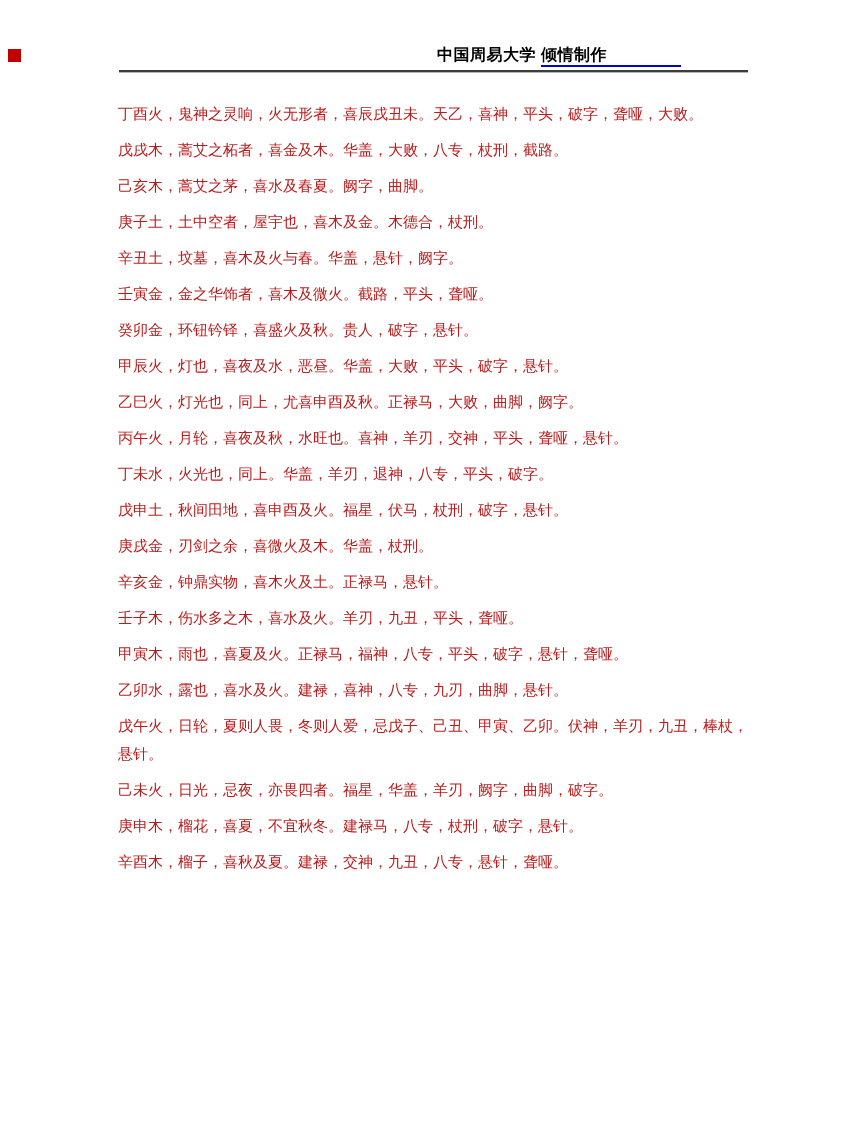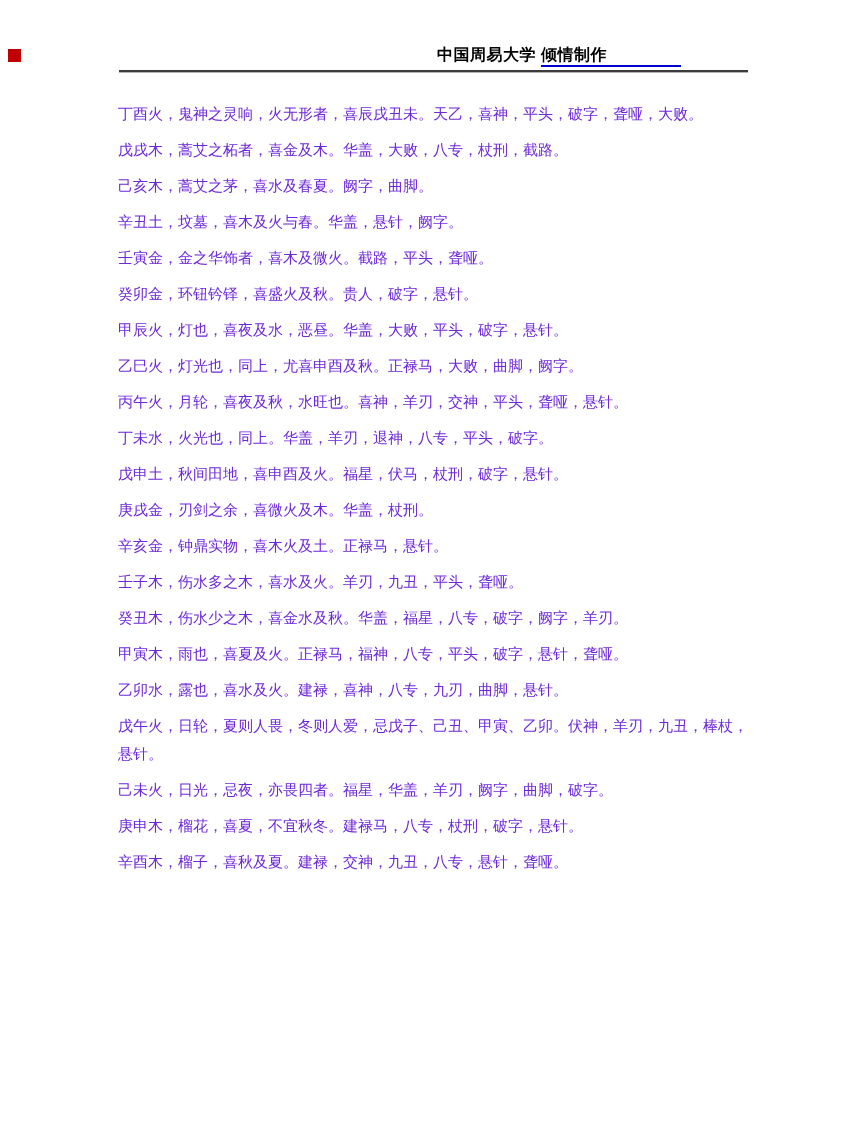--- a/index.html
+++ b/index.html
@@ -58,52 +58,52 @@
   .doc-body {
     position: absolute;
     left: 118px;
     top: 100px;
     width: 632px;
   }
   .doc-body p {
     margin: 0 0 8px 0;
     font-size: 15px;
     line-height: 28px;
-    color: #6d28d9;
+    color: #b91c1c;
     word-break: break-all;
     text-align: left;
   }
 </style>
 </head>
 <body>
 
 <div class="page">
 
   <div class="red-marker"></div>
 
   <div class="header-text"><span>中国周易大学</span>&nbsp;<span class="header-credit">倾情制作</span></div>
 
   <div class="header-divider"></div>
 
   <div class="doc-body">
       <p>丁酉火，鬼神之灵响，火无形者，喜辰戌丑未。天乙，喜神，平头，破字，聋哑，大败。</p>
       <p>戊戌木，蒿艾之柘者，喜金及木。华盖，大败，八专，杖刑，截路。</p>
       <p>己亥木，蒿艾之茅，喜水及春夏。阙字，曲脚。</p>
+      <p>庚子土，土中空者，屋宇也，喜木及金。木德合，杖刑。</p>
       <p>辛丑土，坟墓，喜木及火与春。华盖，悬针，阙字。</p>
       <p>壬寅金，金之华饰者，喜木及微火。截路，平头，聋哑。</p>
       <p>癸卯金，环钮钤铎，喜盛火及秋。贵人，破字，悬针。</p>
       <p>甲辰火，灯也，喜夜及水，恶昼。华盖，大败，平头，破字，悬针。</p>
       <p>乙巳火，灯光也，同上，尤喜申酉及秋。正禄马，大败，曲脚，阙字。</p>
       <p>丙午火，月轮，喜夜及秋，水旺也。喜神，羊刃，交神，平头，聋哑，悬针。</p>
       <p>丁未水，火光也，同上。华盖，羊刃，退神，八专，平头，破字。</p>
       <p>戊申土，秋间田地，喜申酉及火。福星，伏马，杖刑，破字，悬针。</p>
       <p>庚戌金，刃剑之余，喜微火及木。华盖，杖刑。</p>
       <p>辛亥金，钟鼎实物，喜木火及土。正禄马，悬针。</p>
       <p>壬子木，伤水多之木，喜水及火。羊刃，九丑，平头，聋哑。</p>
-      <p>癸丑木，伤水少之木，喜金水及秋。华盖，福星，八专，破字，阙字，羊刃。</p>
       <p>甲寅木，雨也，喜夏及火。正禄马，福神，八专，平头，破字，悬针，聋哑。</p>
       <p>乙卯水，露也，喜水及火。建禄，喜神，八专，九刃，曲脚，悬针。</p>
       <p>戊午火，日轮，夏则人畏，冬则人爱，忌戊子、己丑、甲寅、乙卯。伏神，羊刃，九丑，棒杖，悬针。</p>
       <p>己未火，日光，忌夜，亦畏四者。福星，华盖，羊刃，阙字，曲脚，破字。</p>
       <p>庚申木，榴花，喜夏，不宜秋冬。建禄马，八专，杖刑，破字，悬针。</p>
       <p>辛酉木，榴子，喜秋及夏。建禄，交神，九丑，八专，悬针，聋哑。</p>
     </div>
 
 </div>
 

